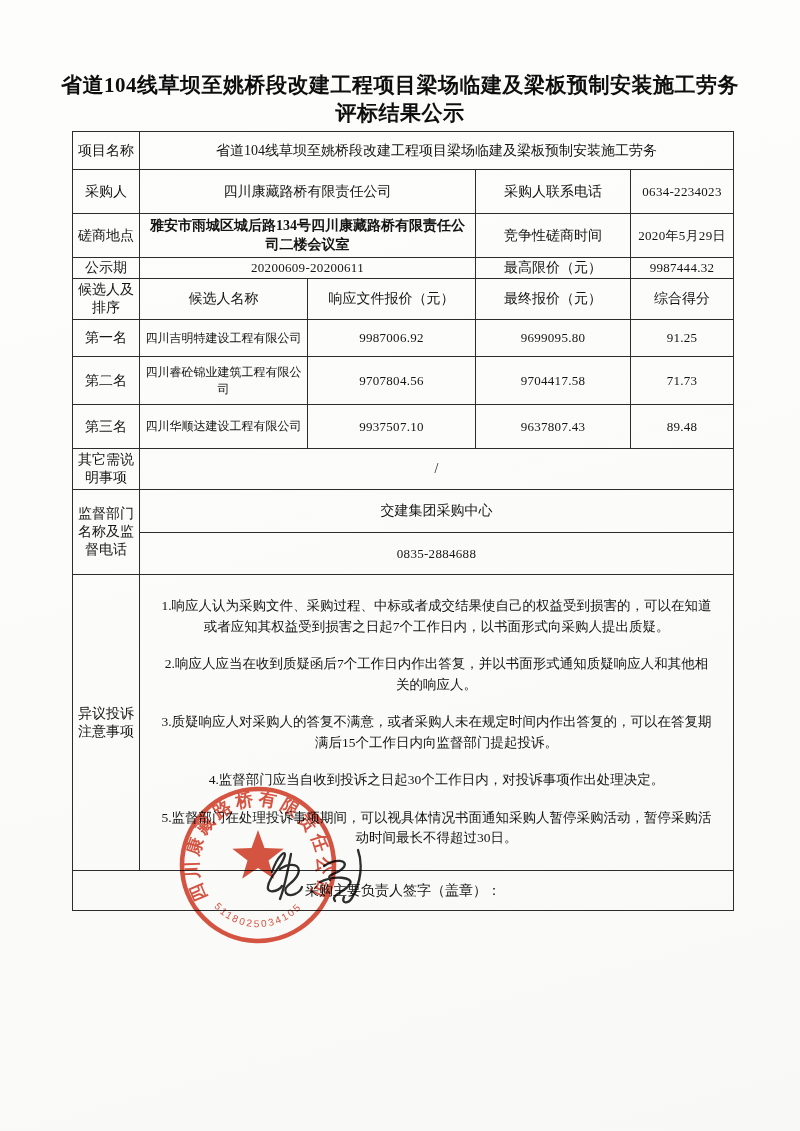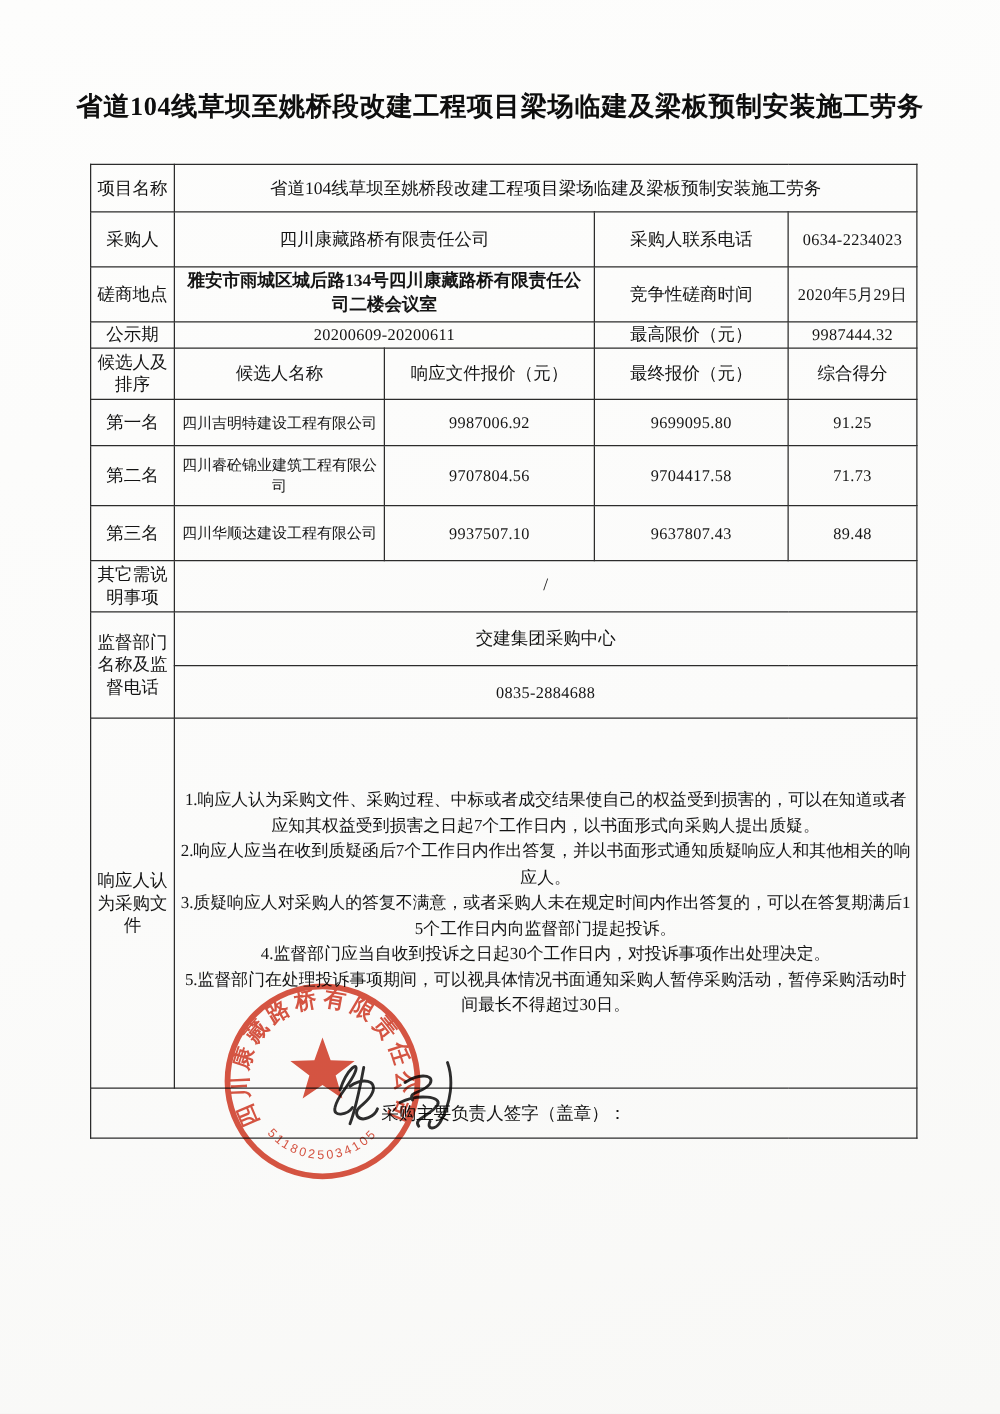--- a/index.html
+++ b/index.html
@@ -26,38 +26,39 @@
   td.lbl{text-align:left;padding:2px 4px;}
   td.left{text-align:left;padding-left:8px;}
   td.addr{font-weight:bold;font-size:14px;line-height:1.35;padding:2px 6px;}
   td.cand-name{text-align:left;font-size:12px;padding:2px 4px;line-height:1.35;}
   td.num{font-size:13px;letter-spacing:.3px;}
   tr.r-short td{padding-top:0;padding-bottom:0;}
   td.objection{
     text-align:left;padding:8px 12px;font-size:13.5px;line-height:1.52;
     word-break:break-all;
   }
-  .obj-line{margin:0;}
+  .obj-line{margin:17px;}
   td.sig-cell{text-align:left;padding-left:8px;}
   .seal{
     position:absolute;left:173px;top:780px;width:170px;height:170px;
     mix-blend-mode:multiply;opacity:.9;pointer-events:none;
   }
   .signature{
     position:absolute;left:258px;top:842px;width:128px;height:70px;
     mix-blend-mode:multiply;pointer-events:none;
   }
 </style>
 </head>
 <body>
 
 <div class="page">
 
   <div class="title">
     <div>省道104线草坝至姚桥段改建工程项目梁场临建及梁板预制安装施工劳务</div>
+    <div>评标结果公示</div>
   </div>
 
   <table class="doc">
     <colgroup>
       <col style="width:67px">
         <col style="width:168px">
         <col style="width:168px">
       <col style="width:155px">
         <col style="width:103px">
     </colgroup>
@@ -117,21 +118,21 @@
         <td colspan="4">/</td>
       </tr>
       <tr style="height:43px">
         <td class="lbl" rowspan="2">监督部门名称及监督电话</td>
         <td colspan="4">交建集团采购中心</td>
       </tr>
       <tr style="height:42px">
         <td colspan="4" class="num">0835-2884688</td>
       </tr>
       <tr style="height:296px">
-        <td class="lbl">响应人认为采购文件</td>
+        <td class="lbl">异议投诉注意事项</td>
         <td colspan="4" class="objection">
           <p class="obj-line">1.响应人认为采购文件、采购过程、中标或者成交结果使自己的权益受到损害的，可以在知道或者应知其权益受到损害之日起7个工作日内，以书面形式向采购人提出质疑。</p>
           <p class="obj-line">2.响应人应当在收到质疑函后7个工作日内作出答复，并以书面形式通知质疑响应人和其他相关的响应人。</p>
           <p class="obj-line">3.质疑响应人对采购人的答复不满意，或者采购人未在规定时间内作出答复的，可以在答复期满后15个工作日内向监督部门提起投诉。</p>
           <p class="obj-line">4.监督部门应当自收到投诉之日起30个工作日内，对投诉事项作出处理决定。</p>
           <p class="obj-line">5.监督部门在处理投诉事项期间，可以视具体情况书面通知采购人暂停采购活动，暂停采购活动时间最长不得超过30日。</p>
         </td>
       </tr>
       <tr style="height:40px">
         <td colspan="5" class="sig-cell">

